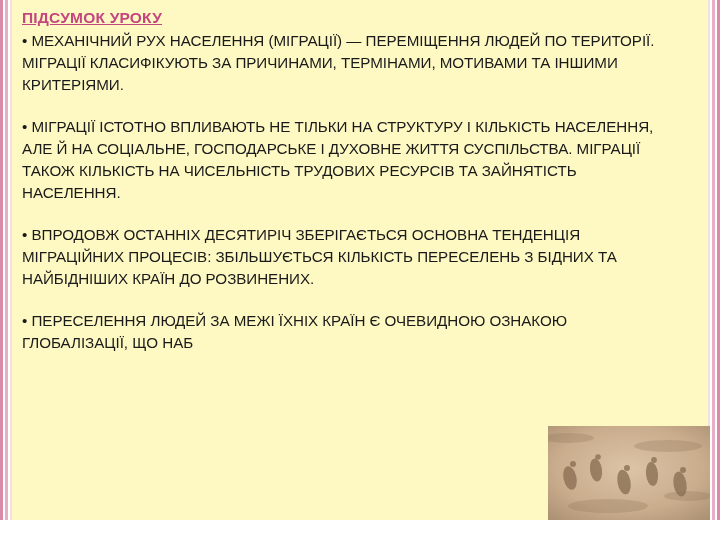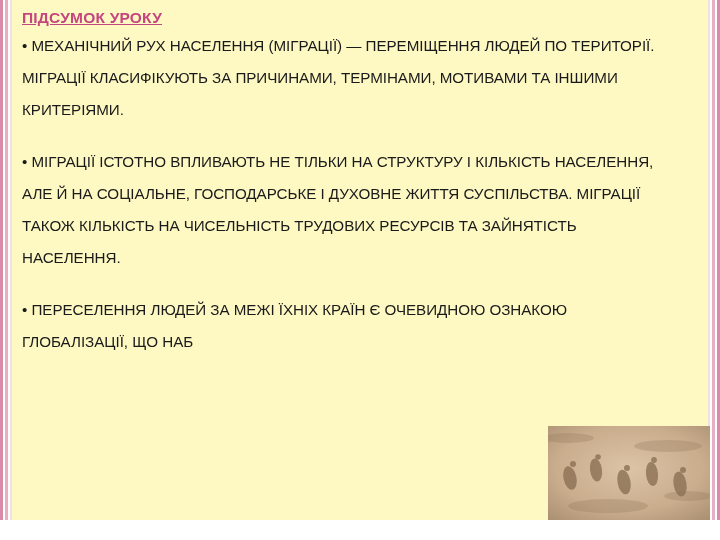--- a/index.html
+++ b/index.html
@@ -45,21 +45,21 @@
     font-weight: bold;
     color: #c4467e;
     letter-spacing: 0.2px;
     text-decoration: underline;
     margin: 0 0 2px 0;
     line-height: 20px;
   }
   .para {
     font-size: 15.2px;
     color: #1a1a1a;
-    line-height: 32px;
+    line-height: 22px;
     margin: 0 0 20px 0;
     letter-spacing: -0.05px;
   }
   .para:last-child {
     margin-bottom: 4px;
   }
   
   .photo {
     position: absolute;
     right: 10px;
@@ -89,20 +89,21 @@
     <div class="stripe" style="right:3px;width:2px;background:#ffffff;"></div>
     <div class="stripe" style="right:5px;width:3px;background:#e8aec4;"></div>
     <div class="stripe" style="right:8px;width:2px;background:#ffffff;"></div>
     <div class="stripe" style="right:10px;width:2px;background:#f3dfe6;"></div>
   </div>
 
   <div class="content">
     <div class="title">ПІДСУМОК УРОКУ</div>
     <p class="para">• МЕХАНІЧНИЙ РУХ НАСЕЛЕННЯ (МІГРАЦІЇ) — ПЕРЕМІЩЕННЯ ЛЮДЕЙ ПО ТЕРИТОРІЇ. МІГРАЦІЇ КЛАСИФІКУЮТЬ ЗА ПРИЧИНАМИ, ТЕРМІНАМИ, МОТИВАМИ ТА ІНШИМИ КРИТЕРІЯМИ.</p>
     <p class="para">• МІГРАЦІЇ ІСТОТНО ВПЛИВАЮТЬ НЕ ТІЛЬКИ НА СТРУКТУРУ І КІЛЬКІСТЬ НАСЕЛЕННЯ, АЛЕ Й НА СОЦІАЛЬНЕ, ГОСПОДАРСЬКЕ І ДУХОВНЕ ЖИТТЯ СУСПІЛЬСТВА. МІГРАЦІЇ ТАКОЖ КІЛЬКІСТЬ НА ЧИСЕЛЬНІСТЬ ТРУДОВИХ РЕСУРСІВ ТА ЗАЙНЯТІСТЬ НАСЕЛЕННЯ.</p>
+    <p class="para">• ВПРОДОВЖ ОСТАННІХ ДЕСЯТИРІЧ ЗБЕРІГАЄТЬСЯ ОСНОВНА ТЕНДЕНЦІЯ МІГРАЦІЙНИХ ПРОЦЕСІВ: ЗБІЛЬШУЄТЬСЯ КІЛЬКІСТЬ ПЕРЕСЕЛЕНЬ З БІДНИХ ТА НАЙБІДНІШИХ КРАЇН ДО РОЗВИНЕНИХ.</p>
     <p class="para">• ПЕРЕСЕЛЕННЯ ЛЮДЕЙ ЗА МЕЖІ ЇХНІХ КРАЇН Є ОЧЕВИДНОЮ ОЗНАКОЮ ГЛОБАЛІЗАЦІЇ, ЩО НАБ</p>
   </div>
 
   <div class="photo">
     <svg width="162" height="94" viewBox="0 0 162 94">
       <defs>
         <radialGradient id="sandg" cx="50%" cy="45%" r="75%">
           <stop offset="0%" stop-color="#dcc4a6"></stop>
           <stop offset="60%" stop-color="#c9ad8d"></stop>
           <stop offset="100%" stop-color="#a98e70"></stop>

